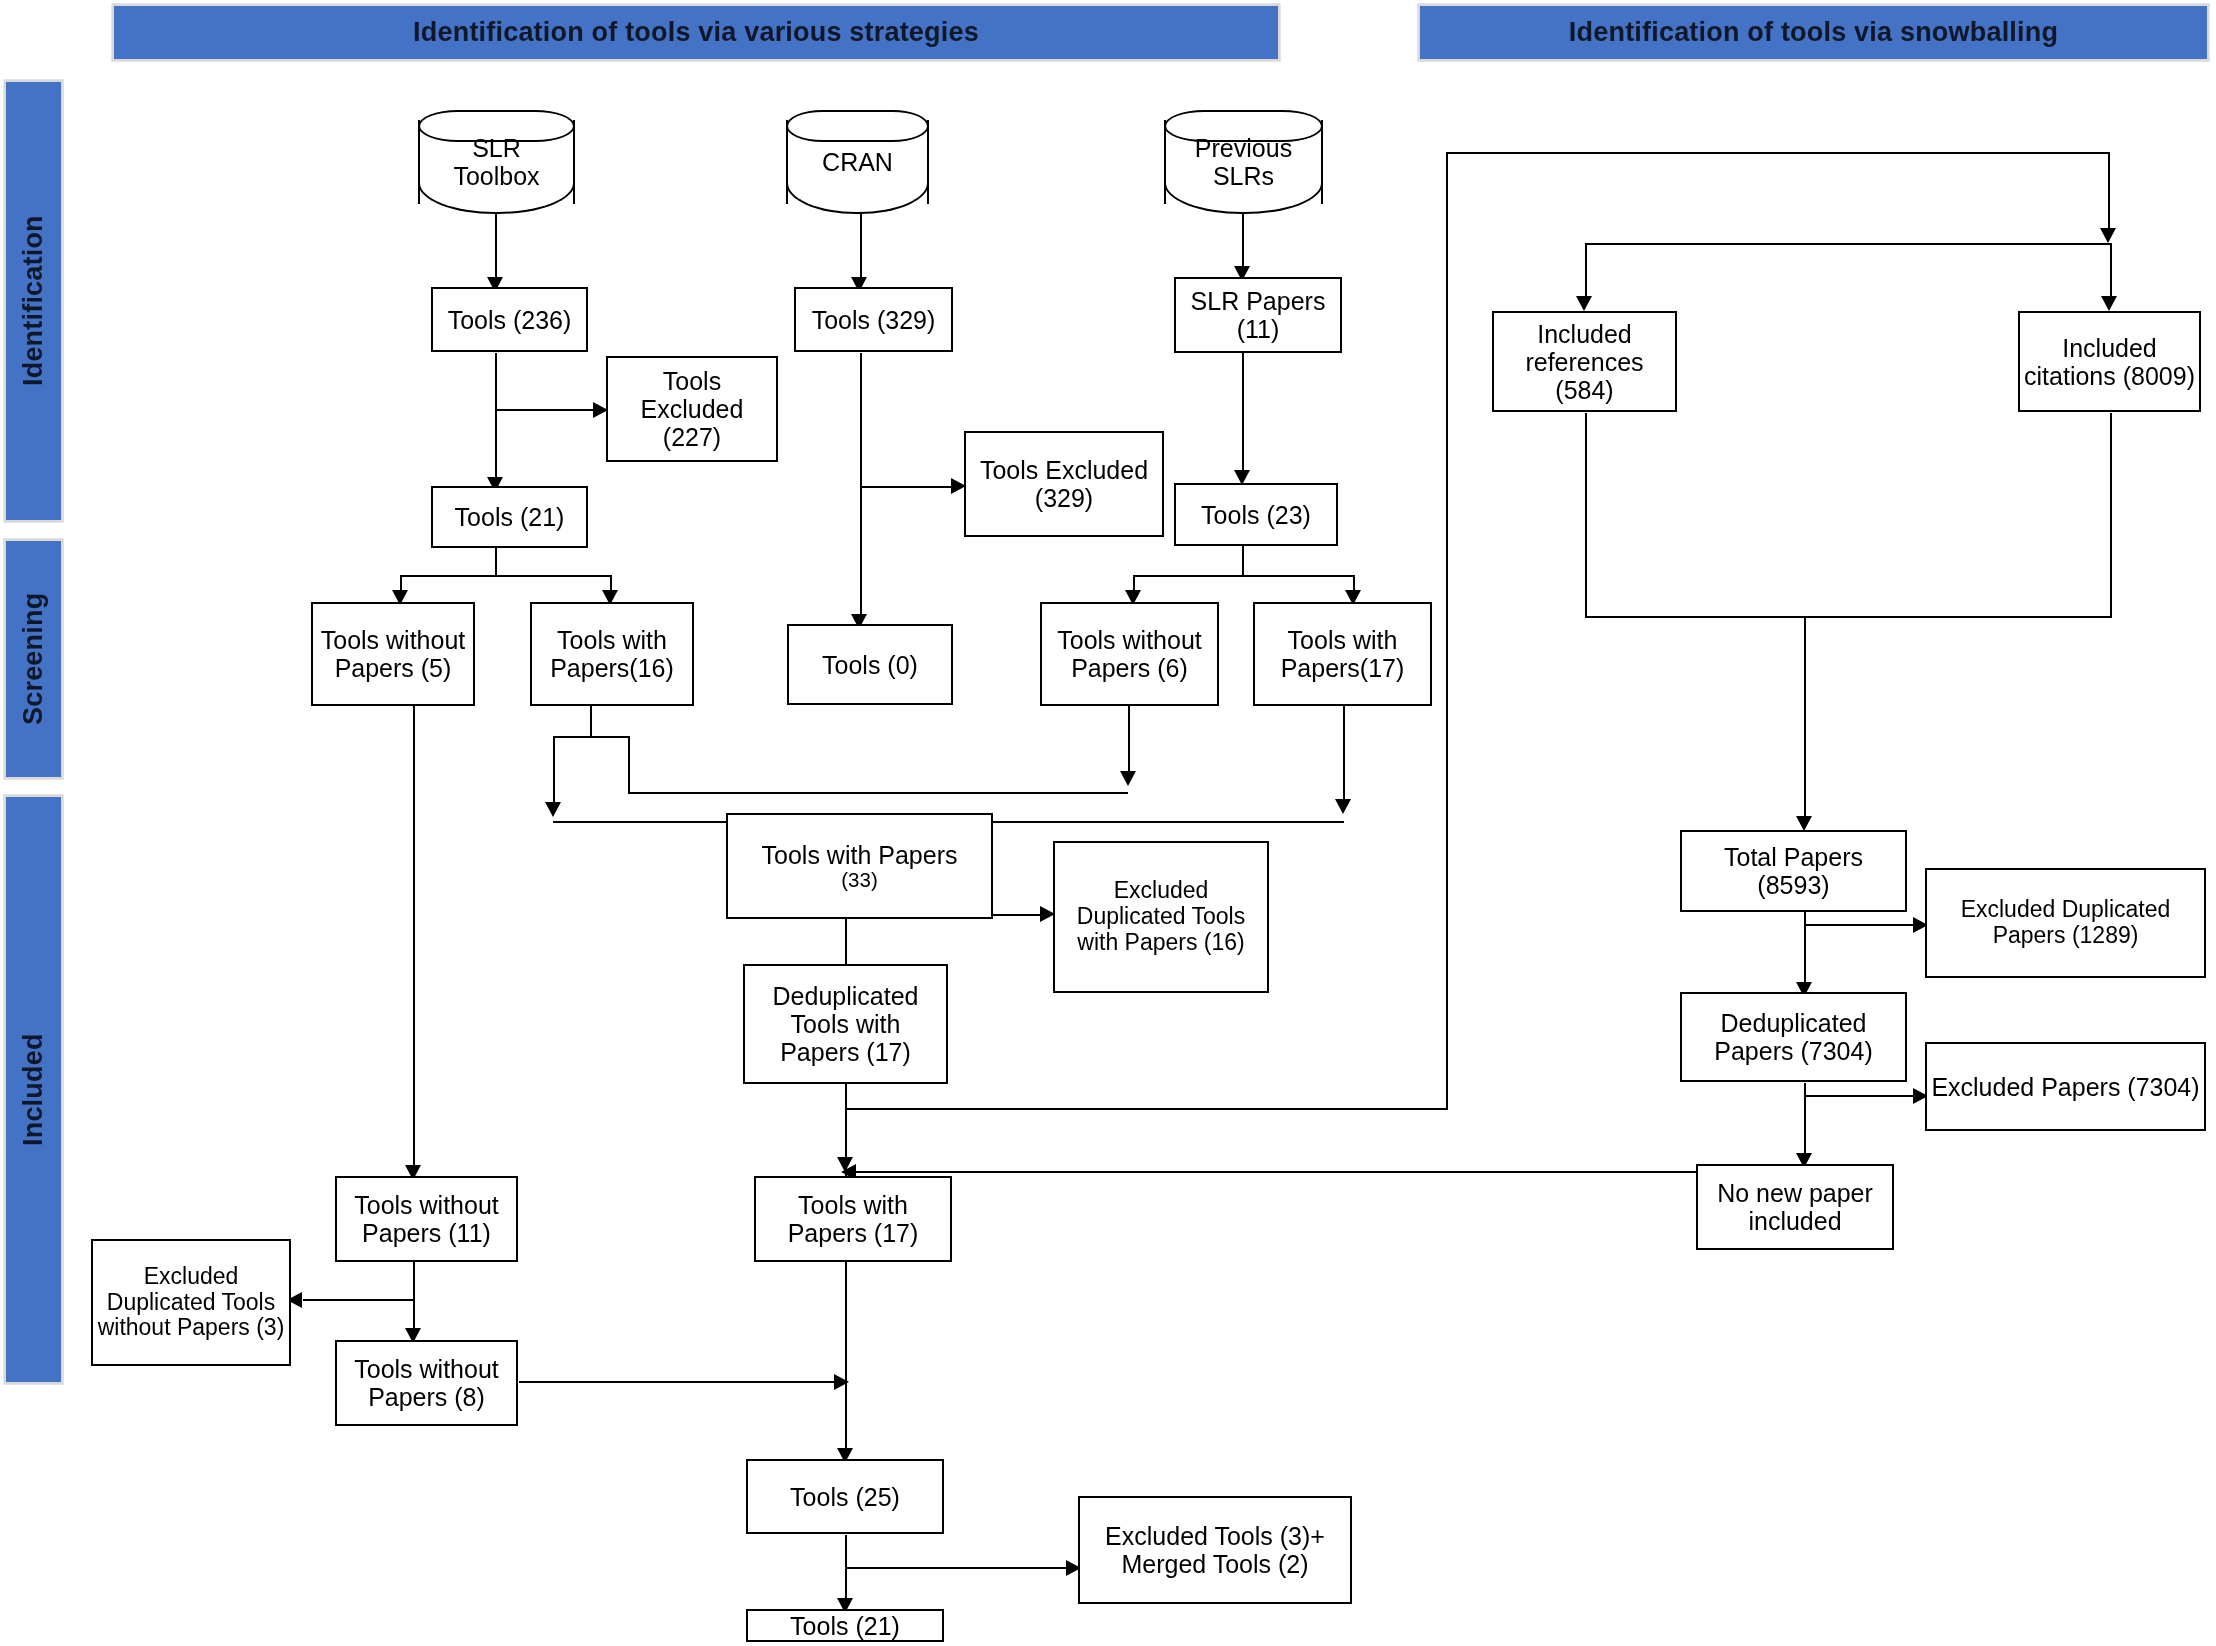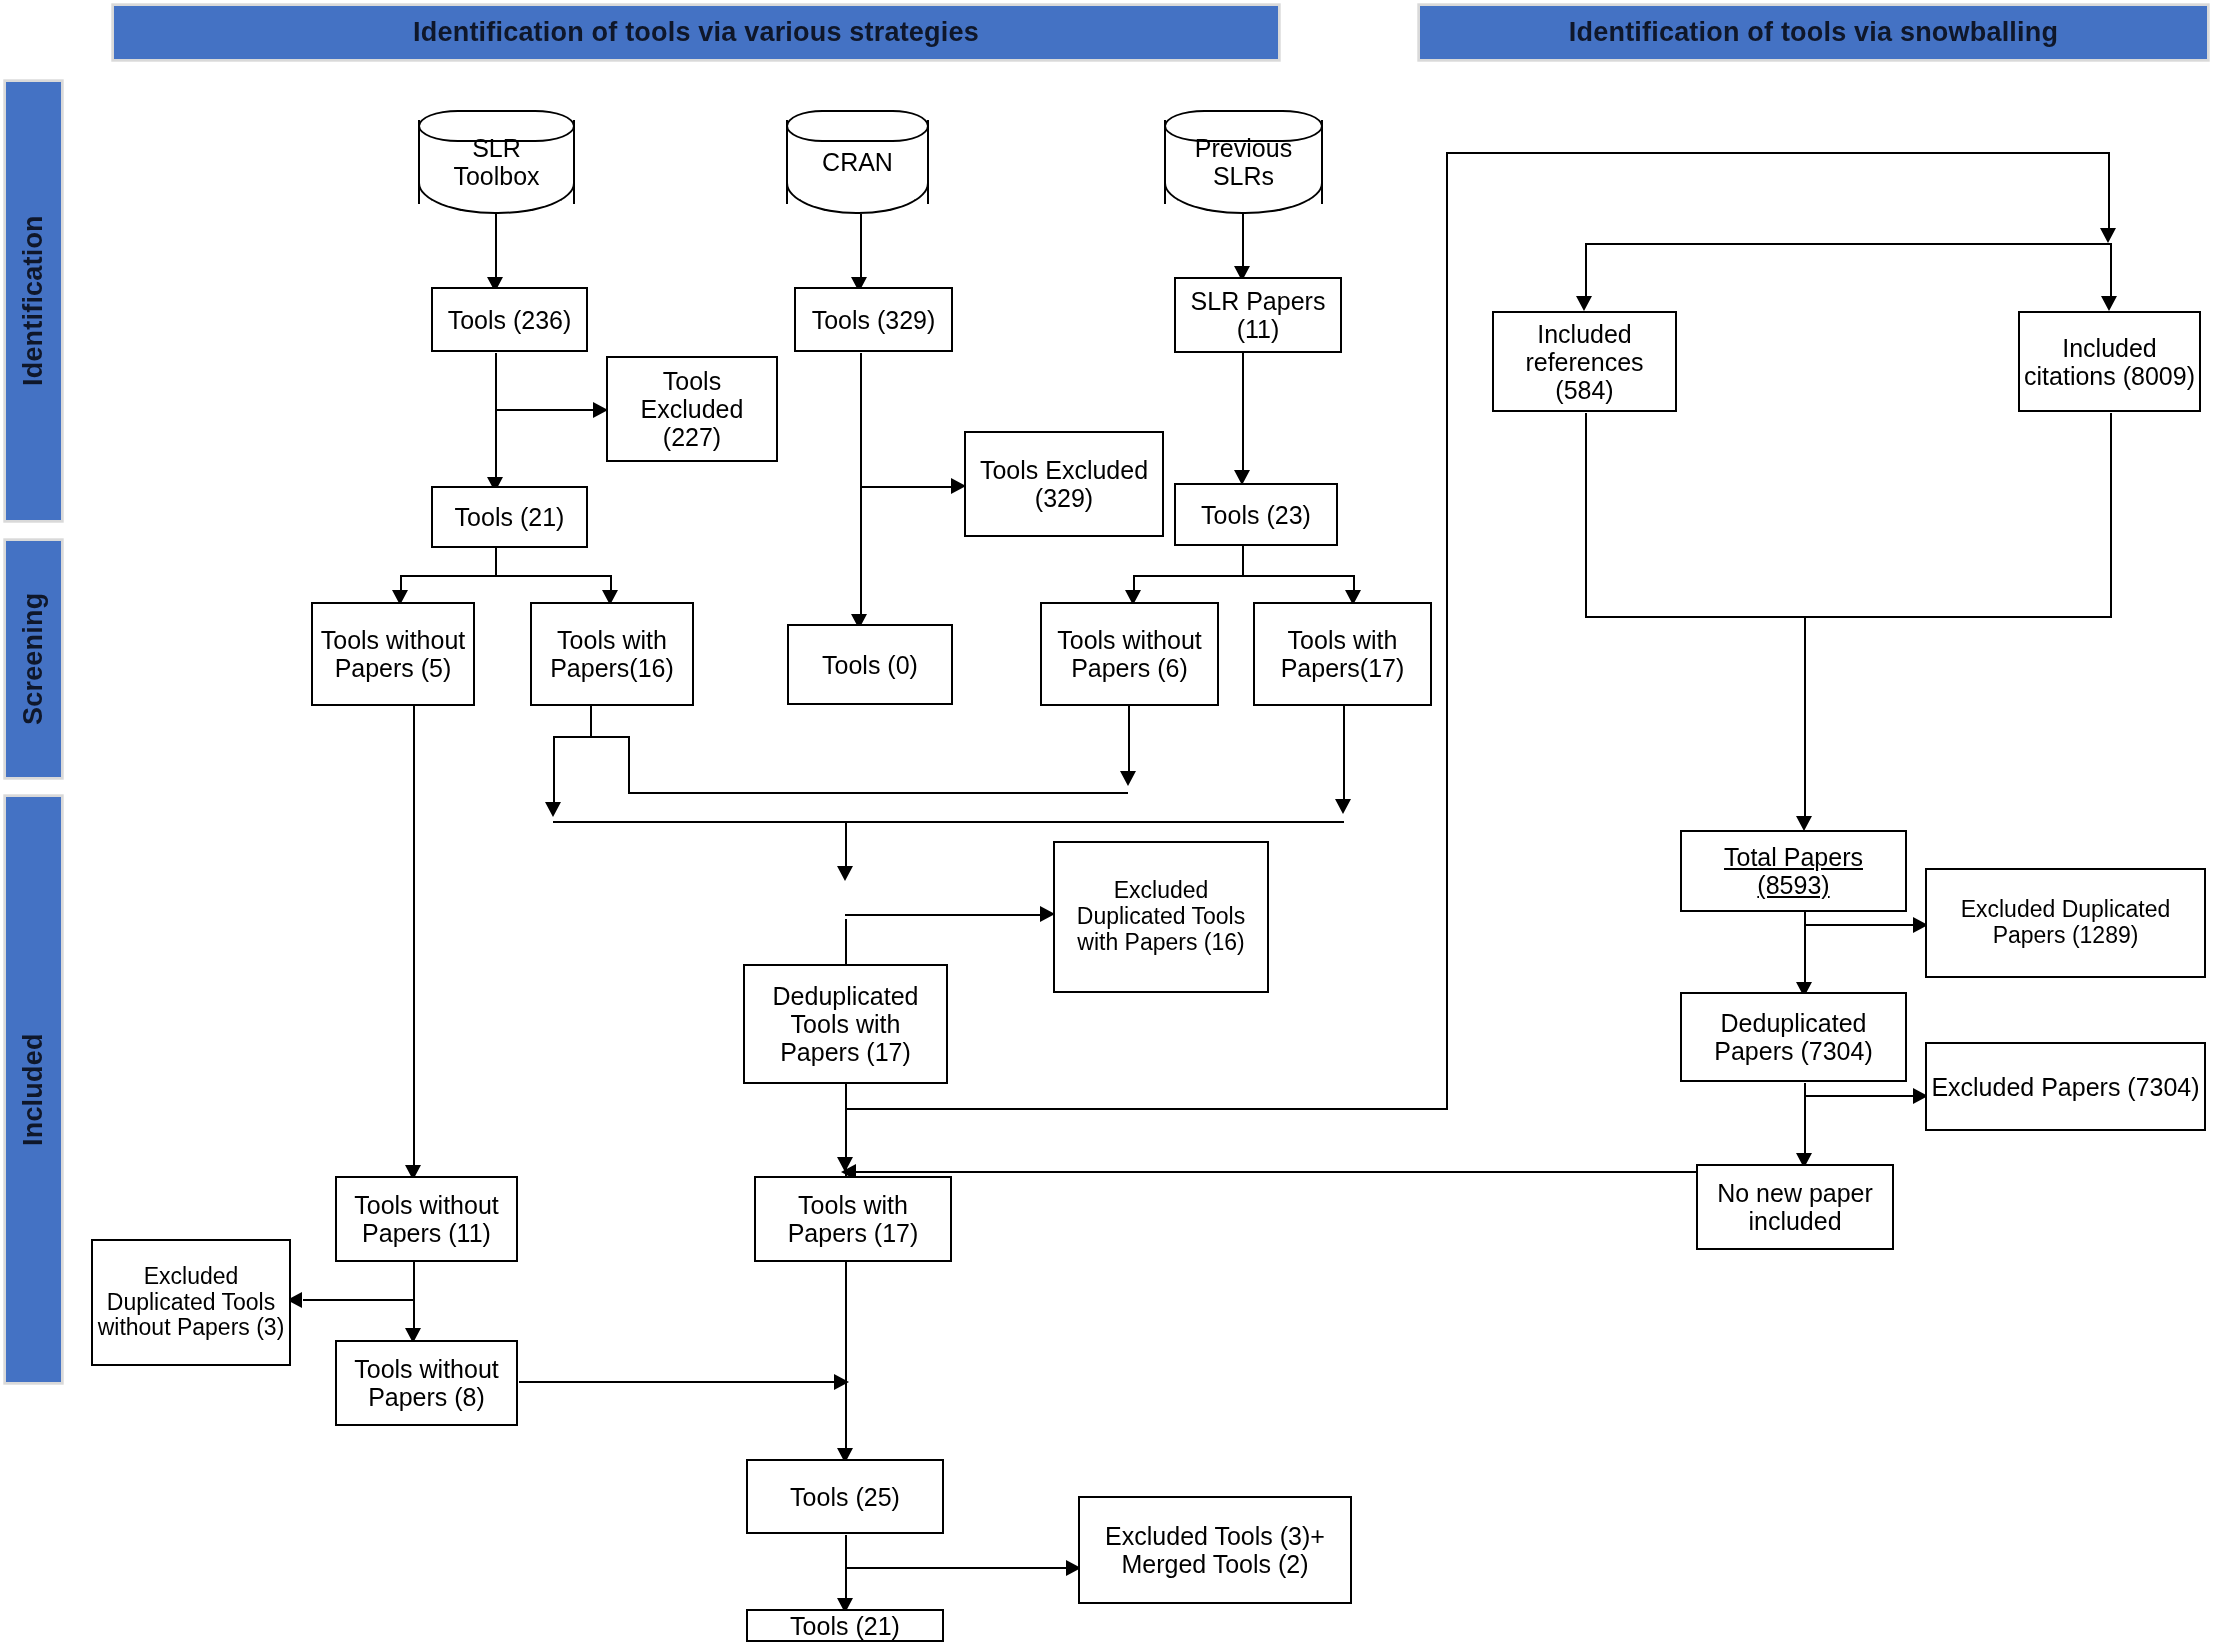--- a/index.html
+++ b/index.html
@@ -195,20 +195,24 @@
   <div class="ah down" style="left:1120px;top:771px;"></div>
 
   <div class="ln h" style="left:553px;top:821px;width:791px;"></div>
   <div class="ah down" style="left:545px;top:802px;"></div>
   <div class="ln v" style="left:1343px;top:706px;height:97px;"></div>
   <div class="ah down" style="left:1335px;top:799px;"></div>
 
   <div class="ln v" style="left:845px;top:821px;height:53px;"></div>
   <div class="ah down" style="left:837px;top:866px;"></div>
 
+  <div class="node" style="left:726px;top:813px;width:267px;height:106px;flex-direction:column;">
+    <span>Tools with Papers</span>
+    <span class="sub">(33)</span>
+  </div>
 
   <div class="ln v" style="left:845px;top:919px;height:82px;"></div>
   <div class="ah down" style="left:837px;top:996px;"></div>
 
   <div class="ln h" style="left:845px;top:914px;width:198px;"></div>
   <div class="ah right" style="left:1040px;top:906px;"></div>
 
   <div class="node small" style="left:1053px;top:841px;width:216px;height:152px;">
     <span>Excluded Duplicated Tools with Papers (16)</span>
   </div>
@@ -240,21 +244,21 @@
   <div class="node" style="left:2018px;top:311px;width:183px;height:101px;">
     <span>Included citations (8009)</span>
   </div>
 
   <div class="ln v" style="left:1585px;top:413px;height:205px;"></div>
   <div class="ln v" style="left:2110px;top:413px;height:205px;"></div>
   <div class="ln h" style="left:1585px;top:616px;width:527px;"></div>
   <div class="ln v" style="left:1804px;top:616px;height:205px;"></div>
   <div class="ah down" style="left:1796px;top:816px;"></div>
 
-  <div class="node" style="left:1680px;top:830px;width:227px;height:82px;text-decoration:underline;">
+  <div class="node" style="left:1680px;top:830px;width:227px;height:82px;">
     <span>Total Papers (8593)</span>
   </div>
 
   <div class="ln v" style="left:1804px;top:912px;height:75px;"></div>
   <div class="ah down" style="left:1796px;top:982px;"></div>
 
   <div class="ln h" style="left:1804px;top:924px;width:113px;"></div>
   <div class="ah right" style="left:1913px;top:917px;"></div>
 
   <div class="node small" style="left:1925px;top:868px;width:281px;height:110px;">

